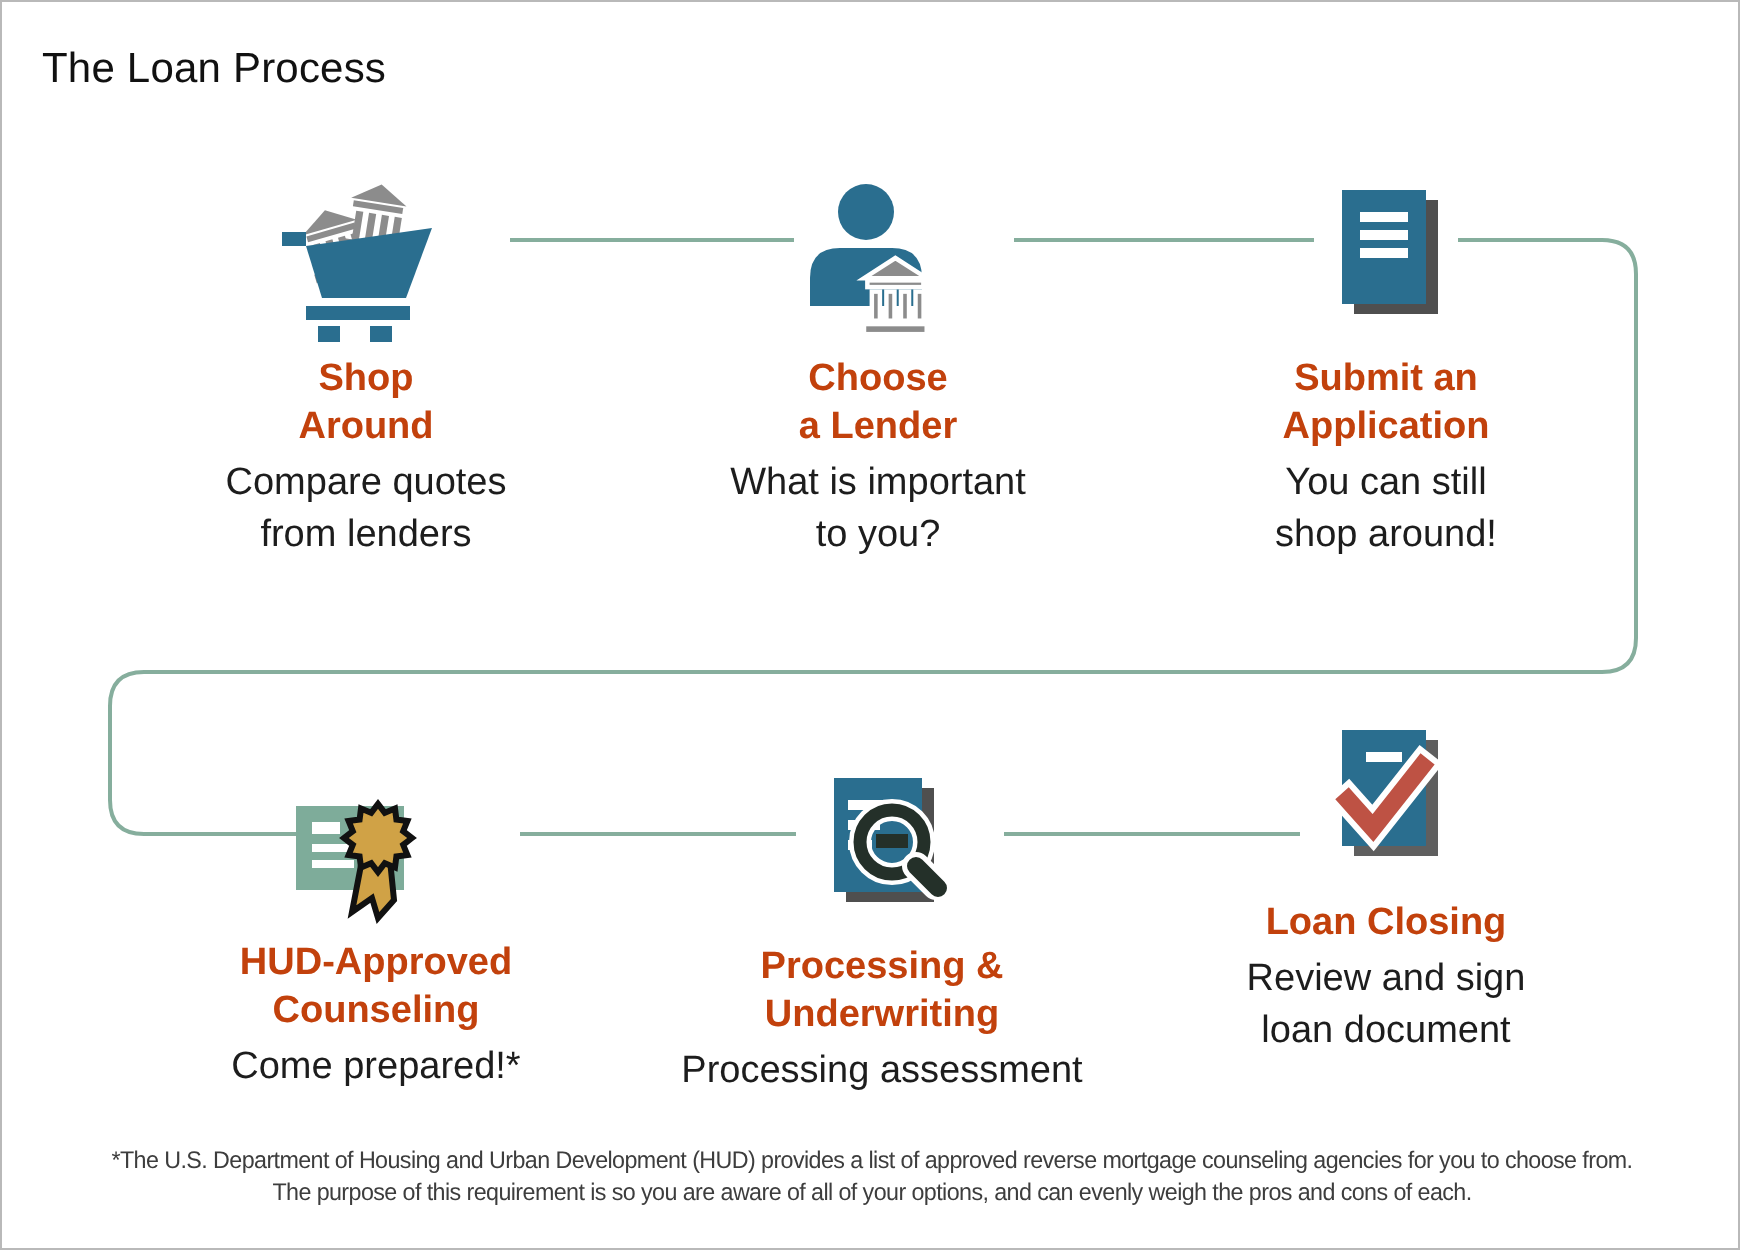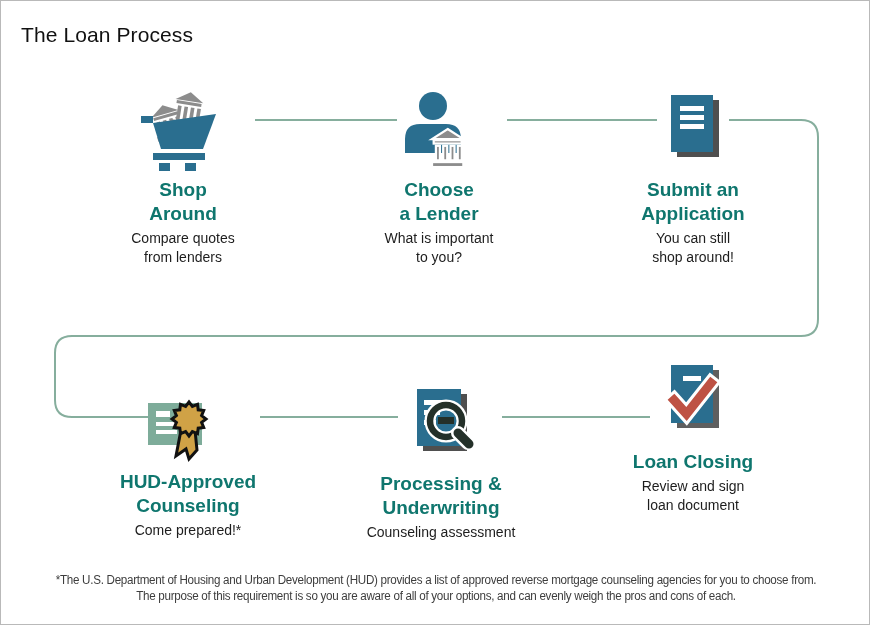--- a/index.html
+++ b/index.html
@@ -36,26 +36,26 @@
     height: 84px;
     display: flex;
     align-items: center;
     justify-content: center;
   }
   .step h3 {
     margin-top: 7px;
     font-size: 19px;
     font-weight: 700;
     line-height: 1.26;
-    color: #0f766e;
+    color: #c2410c;
     white-space: pre-line;
   }
   .step p {
     margin-top: 3px;
-    font-size: 14px;
+    font-size: 19px;
     font-weight: 400;
     line-height: 1.38;
     color: #1d1d1d;
     white-space: pre-line;
   }
   .step1 { left: 52px;  top: 86px; }
   .step2 { left: 308px; top: 86px; }
   .step3 { left: 562px; top: 86px; }
   .step4 { left: 57px;  top: 378px; }
   .step5 { left: 310px; top: 380px; }
@@ -189,21 +189,21 @@
         </g>
         <rect x="43" y="36" width="16" height="7" fill="#243029"></rect>
         <circle cx="51" cy="40" r="16" fill="none" stroke="#ffffff" stroke-width="11"></circle>
         <circle cx="51" cy="40" r="16" fill="none" stroke="#243029" stroke-width="6.5"></circle>
         <line x1="63" y1="52" x2="73" y2="62" stroke="#ffffff" stroke-width="14" stroke-linecap="round"></line>
         <line x1="63" y1="52" x2="74" y2="63" stroke="#243029" stroke-width="9" stroke-linecap="round"></line>
       </svg>
     </div>
     <h3>Processing &amp;
 Underwriting</h3>
-    <p>Counseling assessment</p>
+    <p>Processing assessment</p>
   </div>
 
   <div class="step step6">
     <div class="icon-box">
       <svg width="92" height="84" viewBox="0 0 92 84">
         <rect x="30" y="11" width="42" height="58" fill="#5F5F5F"></rect>
         <rect x="24" y="6" width="42" height="58" fill="#2A6E8F"></rect>
         <rect x="36" y="17" width="18" height="5" fill="#ffffff"></rect>
         <path d="M27 41 L39.5 55 L64 24" fill="none" stroke="#ffffff" stroke-width="15" stroke-linecap="square" stroke-linejoin="miter"></path>
         <path d="M27 41 L39.5 55 L64 24" fill="none" stroke="#BE5244" stroke-width="9" stroke-linecap="square" stroke-linejoin="miter"></path>

